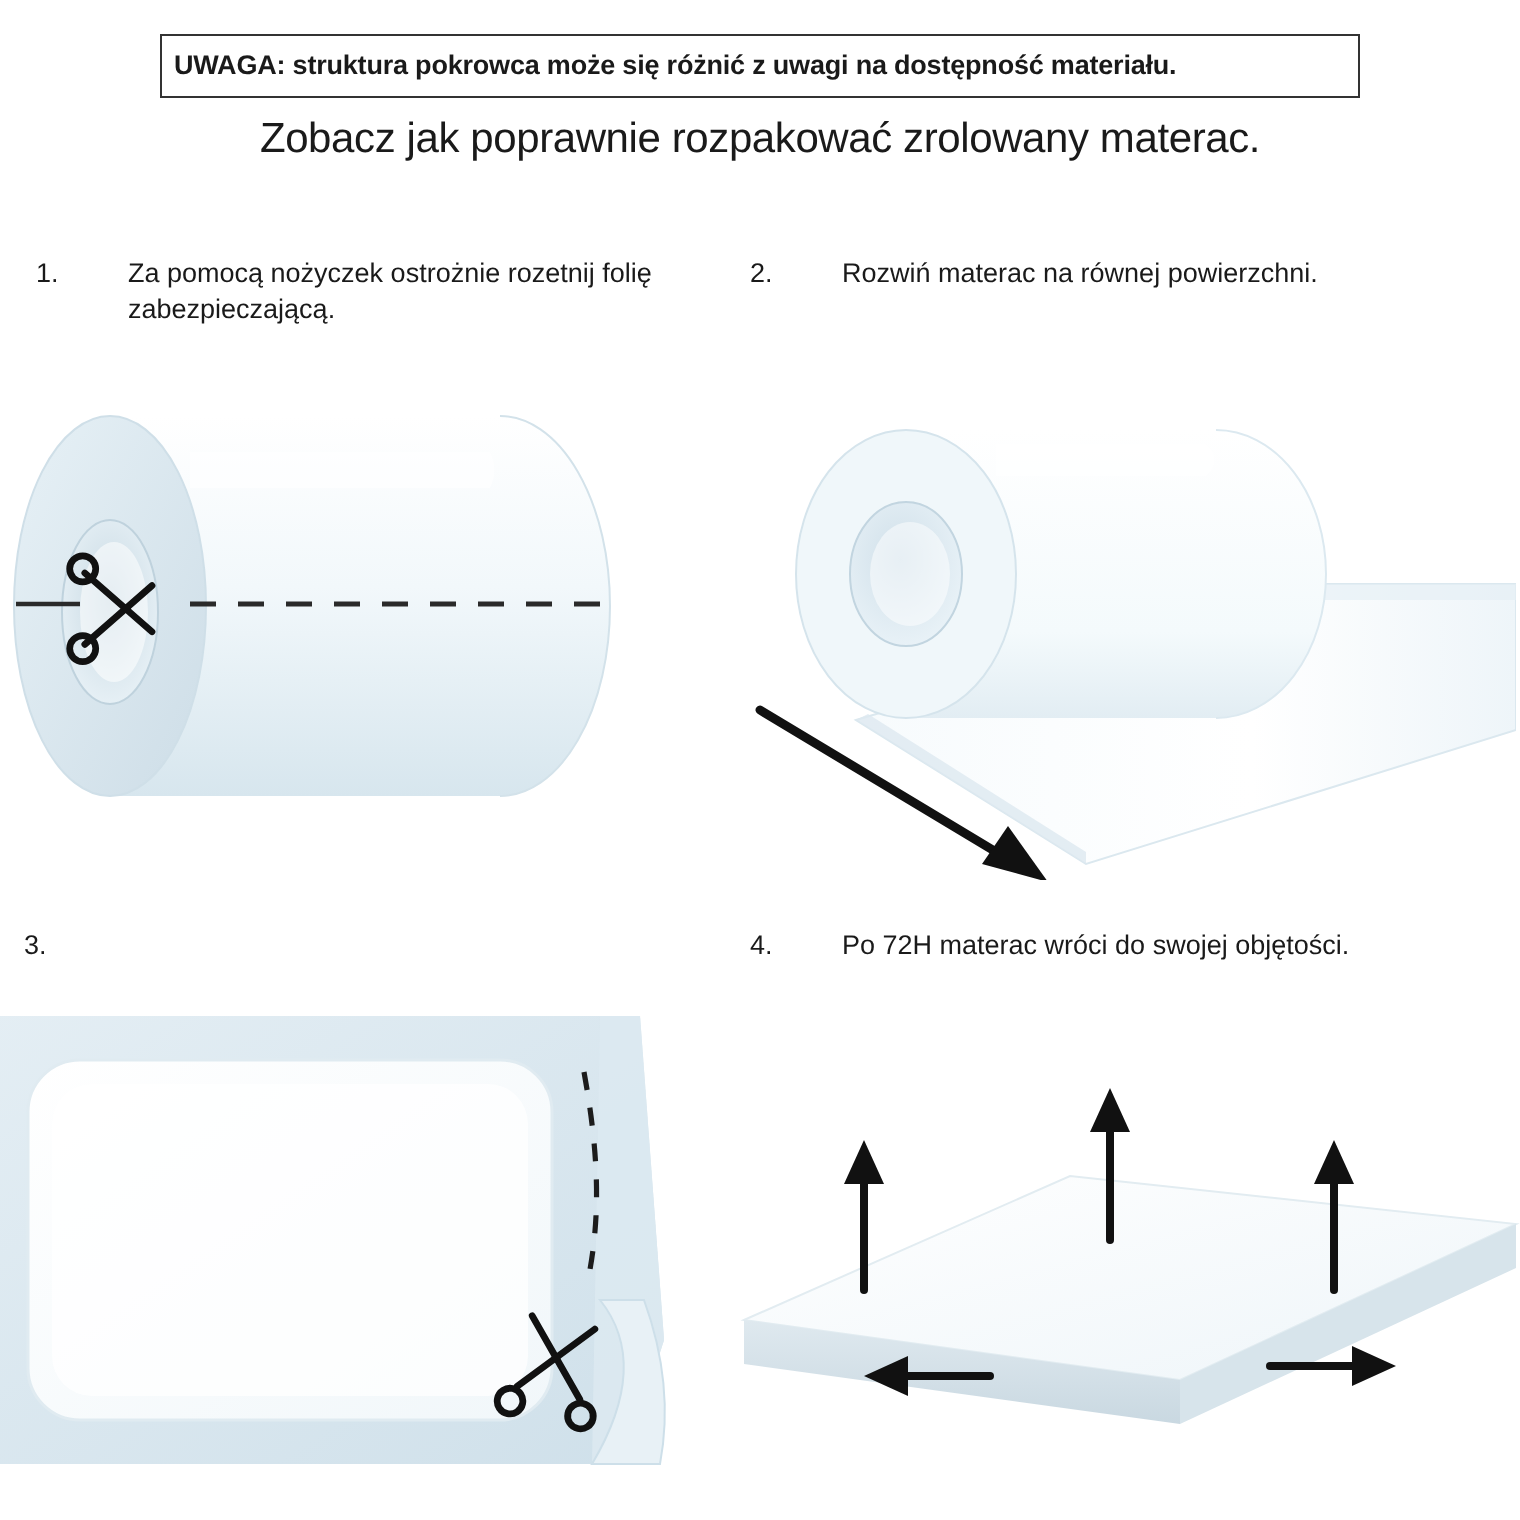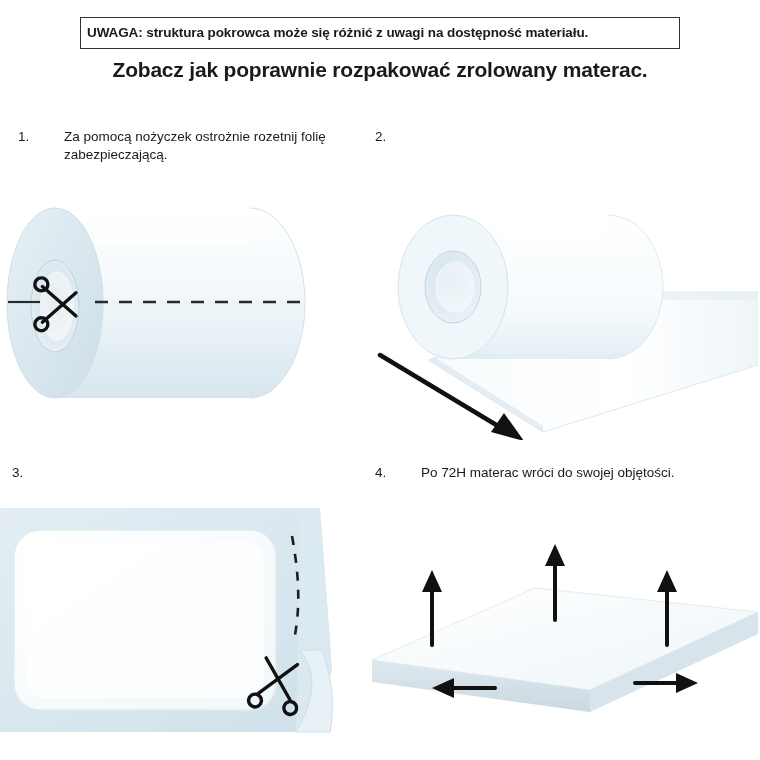--- a/index.html
+++ b/index.html
@@ -33,21 +33,21 @@
   }
 
   
   .main-title {
     position: absolute;
     top: 58px;
     left: 0;
     width: 760px;
     text-align: center;
     font-size: 21px;
-    font-weight: bold;
+    font-weight: normal;
     letter-spacing: -0.2px;
   }
 
   
   .step {
     position: absolute;
   }
   .step-head {
     display: flex;
     align-items: flex-start;
@@ -137,20 +137,21 @@
       <circle cx="7" cy="8" r="6.2" fill="none" stroke="#111" stroke-width="3.2"></circle>
       <circle cx="7" cy="46" r="6.2" fill="none" stroke="#111" stroke-width="3.2"></circle>
       <circle cx="28" cy="27" r="2" fill="#111"></circle>
     </g>
   </svg>
 </div>
 
 <div class="step" id="step2">
   <div class="step-head">
     <span class="step-num">2.</span>
+    <span class="step-text">Rozwiń materac na równej powierzchni.</span>
   </div>
 </div>
 
 <div class="fig" id="fig2">
   <svg width="400" height="280" viewBox="0 0 400 280">
     <defs>
       <linearGradient id="rollTop2" x1="0" y1="0" x2="0" y2="1">
         <stop offset="0%" stop-color="#ffffff"></stop>
         <stop offset="70%" stop-color="#f4fafc"></stop>
         <stop offset="100%" stop-color="#e2edf3"></stop>

